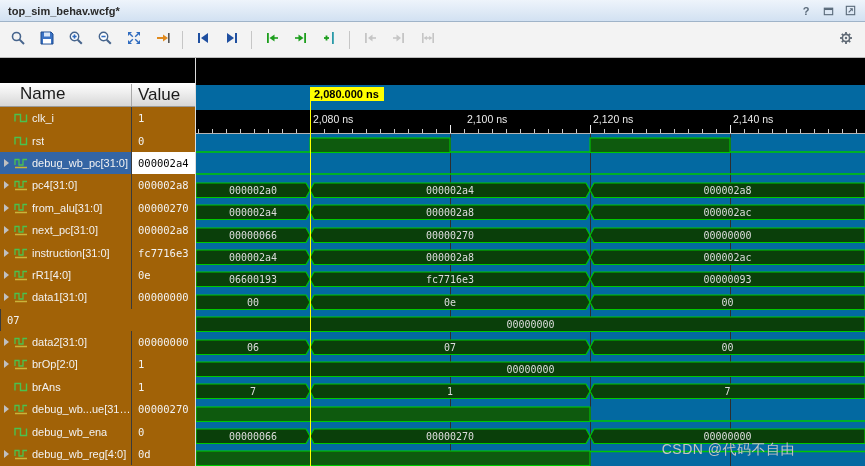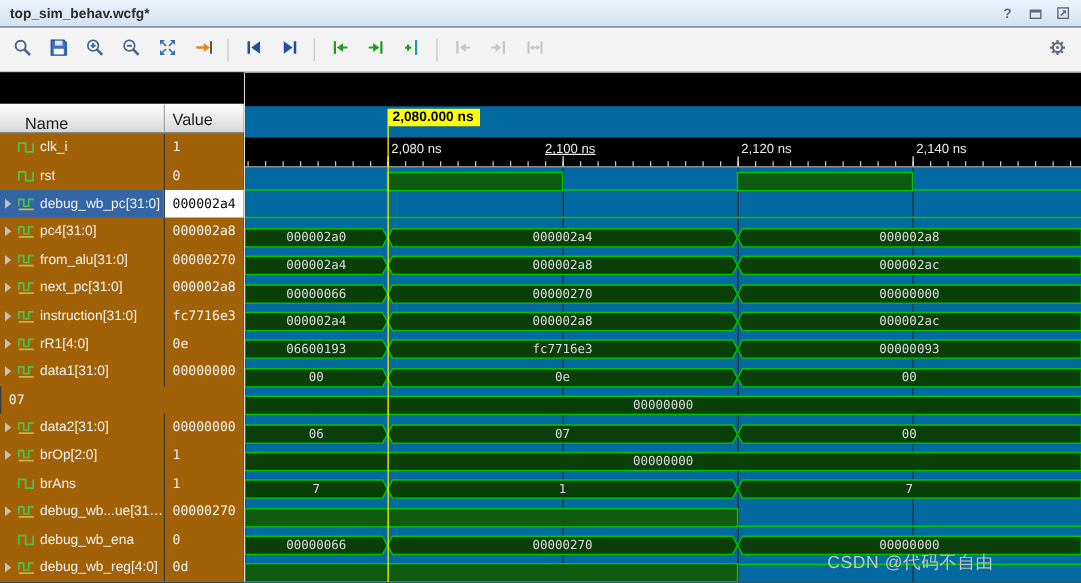--- a/index.html
+++ b/index.html
@@ -23,21 +23,21 @@
   .tbtn.disabled { opacity:.45; }
   .tbtn svg { width:16px; height:16px; }
   .tsep { width:1px; height:18px; background:#c6c6c6; margin:0 4px; }
   .tbtn.right { margin-left:auto; }
 
   
   .main { position:absolute; top:58px; left:0; right:0; bottom:0; display:flex; }
   .left { width:196px; background:#000; border-right:1px solid #dcdcdc; display:flex; flex-direction:column; }
   .left-top { height:25px; background:#000; }
   .left-header { height:24px; background:linear-gradient(#fdfdfd,#d7d7d7); border-top:1px solid #fff;
-                 border-bottom:1px solid #9a9a9a; display:flex; align-items:flex-end; font-size:13px; color:#1a1a1a; }
+                 border-bottom:1px solid #9a9a9a; display:flex; align-items:flex-start; font-size:17px; color:#1a1a1a; }
   .col-name { width:131px; padding-left:20px; }
   .col-value { flex:1; padding-left:6px; border-left:1px solid #a8a8a8; height:100%; display:flex; align-items:center; }
 
   .signal-rows { flex:1; overflow:hidden; background:#a16207; }
   .srow { height:22.4px; display:flex; align-items:stretch; color:#f2f2f2; font-size:11px; }
   .ncell { width:131px; display:flex; align-items:center; gap:4px; padding-left:4px; overflow:hidden; white-space:nowrap; }
   .vcell { flex:1; display:flex; align-items:center; padding-left:6px; border-left:1px solid #3a3a3a;
            font-family:"DejaVu Sans Mono", monospace; font-size:10.5px; overflow:hidden; white-space:nowrap; }
   .srow.sel .ncell { background:#3465a4; }
   .srow.sel .vcell { background:#ffffff; color:#000; }
@@ -466,21 +466,21 @@
           <div class="rtick" style="left: 576.002px; height: 4px;"></div>
           <div class="rtick" style="left: 590.002px; height: 4px;"></div>
           <div class="rtick" style="left: 604.002px; height: 4px;"></div>
           <div class="rtick" style="left: 618.002px; height: 4px;"></div>
           <div class="rtick" style="left: 632.002px; height: 4px;"></div>
           <div class="rtick" style="left: 646.002px; height: 4px;"></div>
           <div class="rtick" style="left: 660.002px; height: 4px;"></div>
           <div class="rtick major" style="left: 114.002px; height: 8px;"></div>
           <span class="rlabel" style="left: 117.002px;">2,080 ns</span>
           <div class="rtick major" style="left: 254.002px; height: 8px;"></div>
-          <span class="rlabel" style="left: 240px; text-decoration: underline;">2,100 ns</span>
+          <span class="rlabel" style="left: 271px;">2,100 ns</span>
           <div class="rtick major" style="left: 394.002px; height: 8px;"></div>
           <span class="rlabel" style="left: 397.002px;">2,120 ns</span>
           <div class="rtick major" style="left: 534.002px; height: 8px;"></div>
           <span class="rlabel" style="left: 537.002px;">2,140 ns</span>
         </div>
       <div class="wave-rows" id="wave-rows">
           <div class="grid" style="left: 114.002px;"></div>
           <div class="grid" style="left: 254.002px;"></div>
           <div class="grid" style="left: 394.002px;"></div>
           <div class="grid" style="left: 534.002px;"></div>

